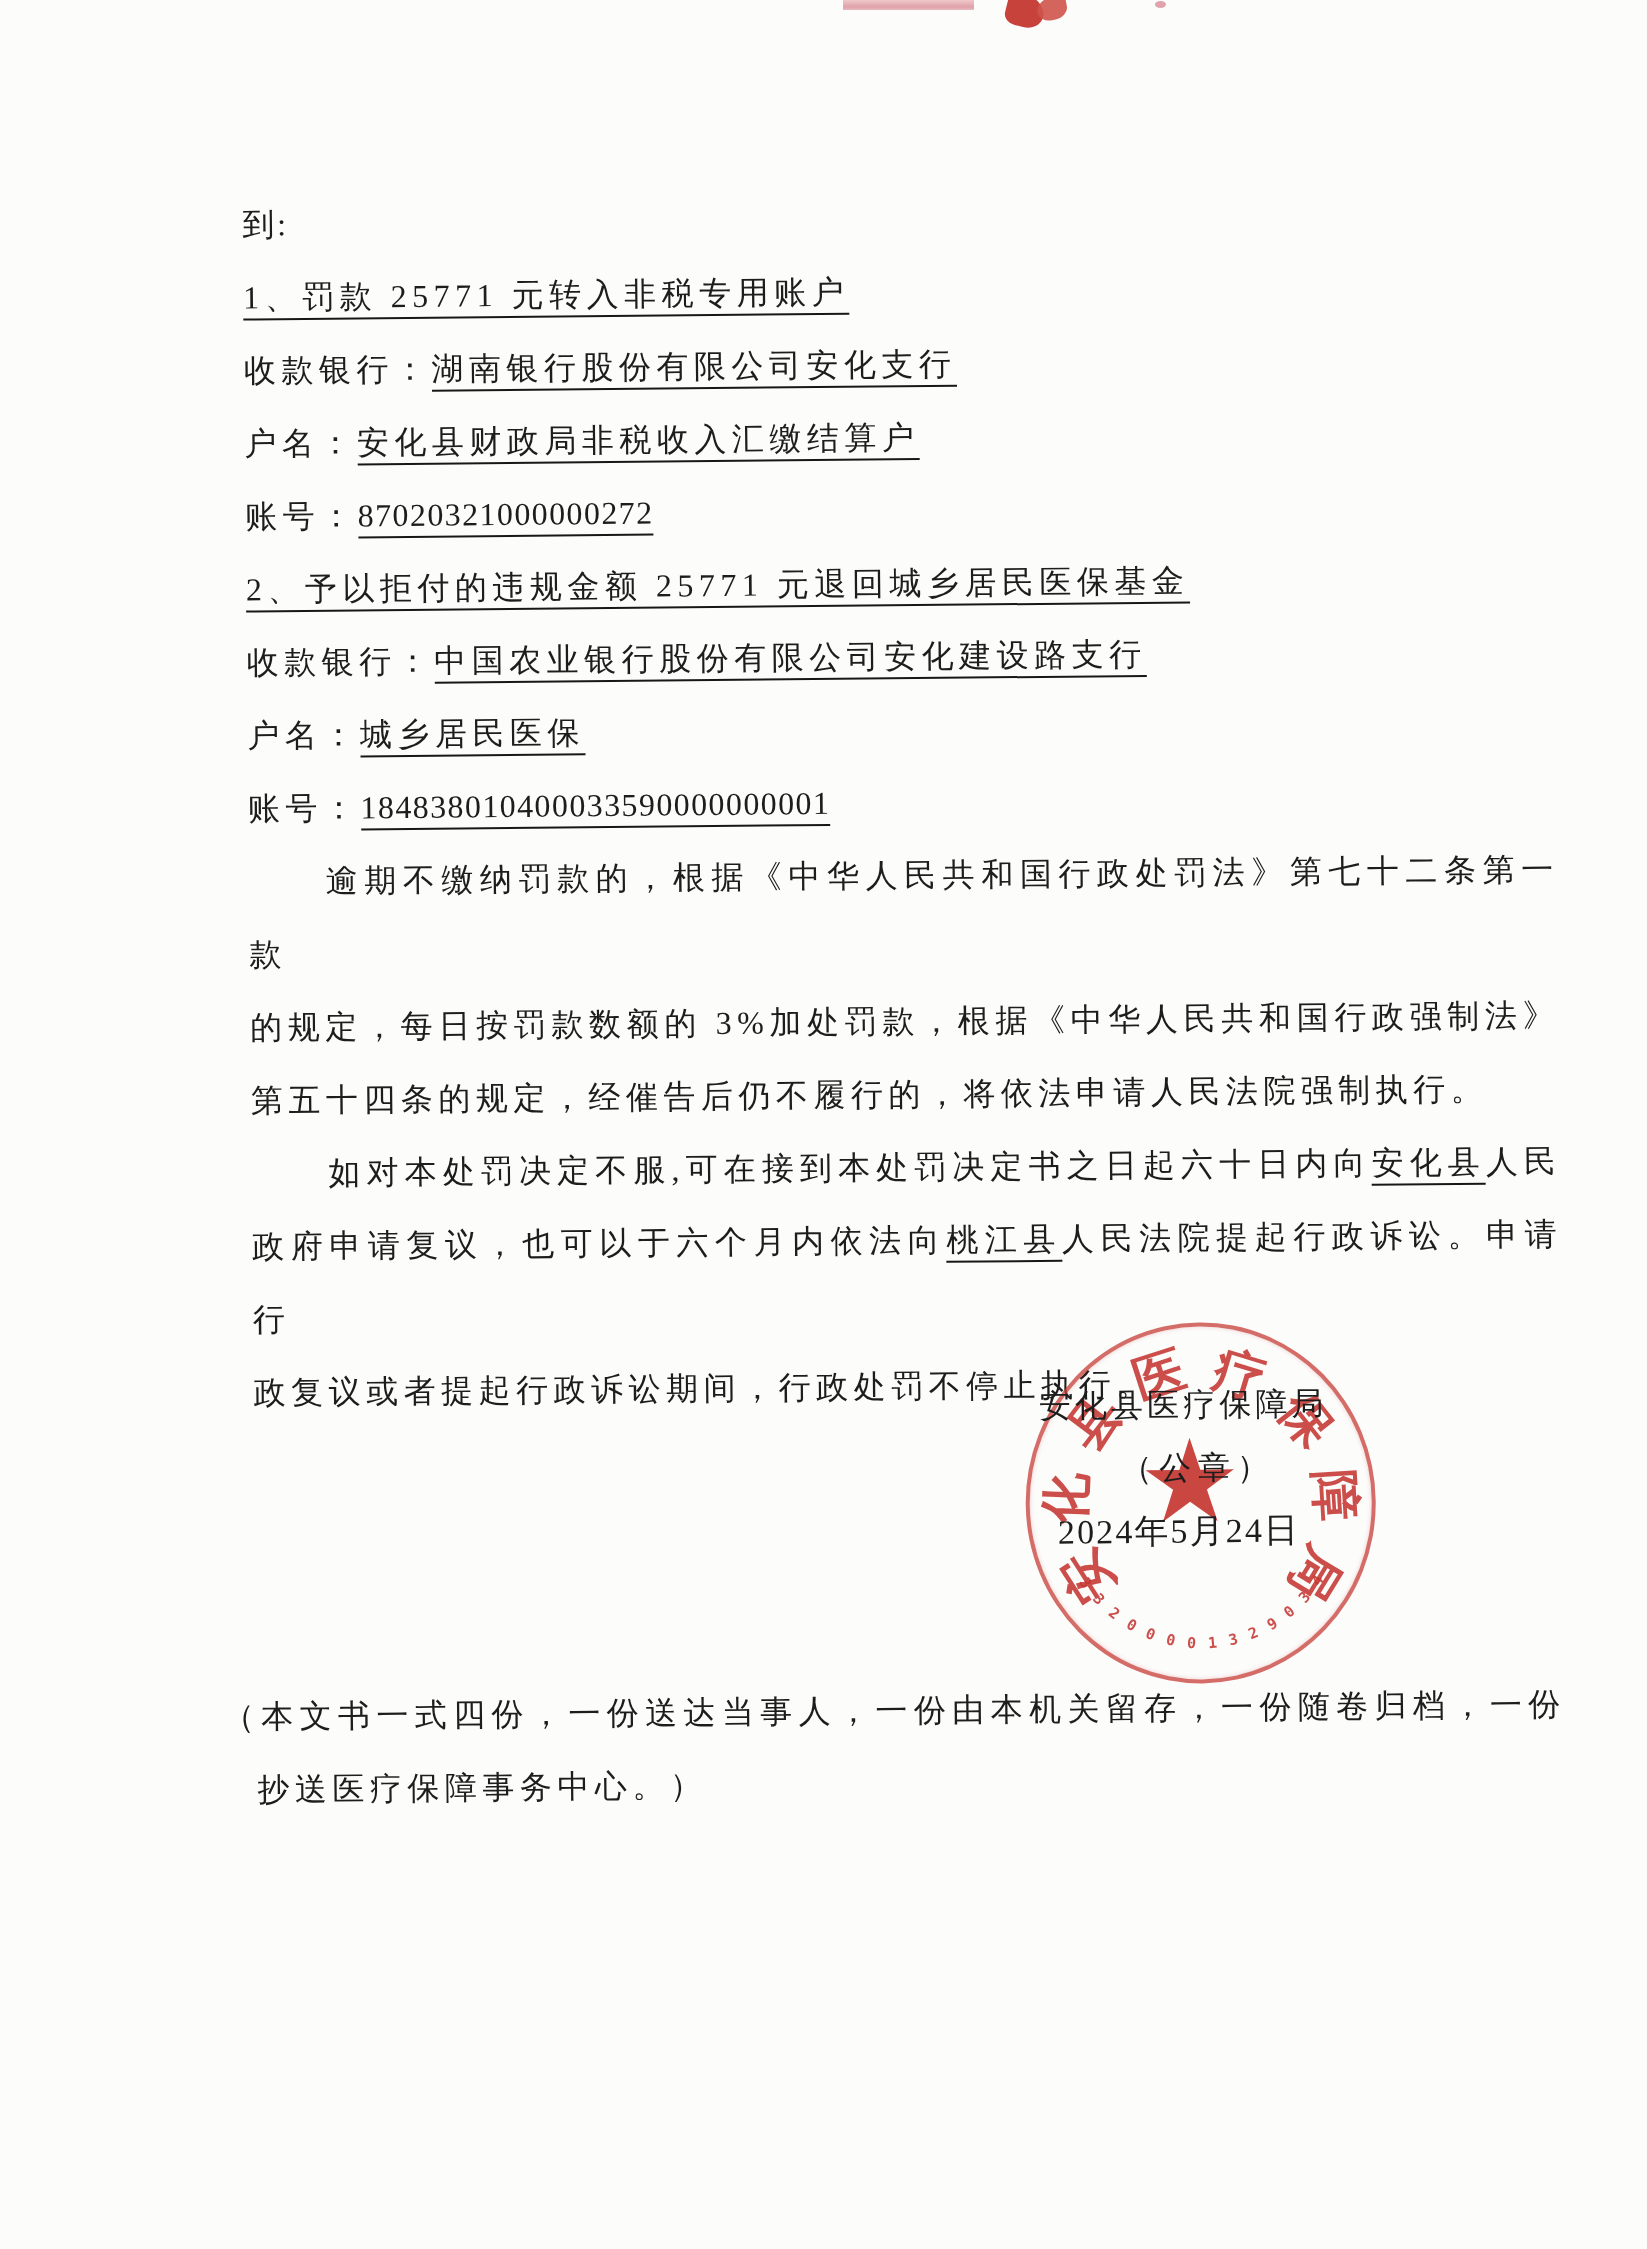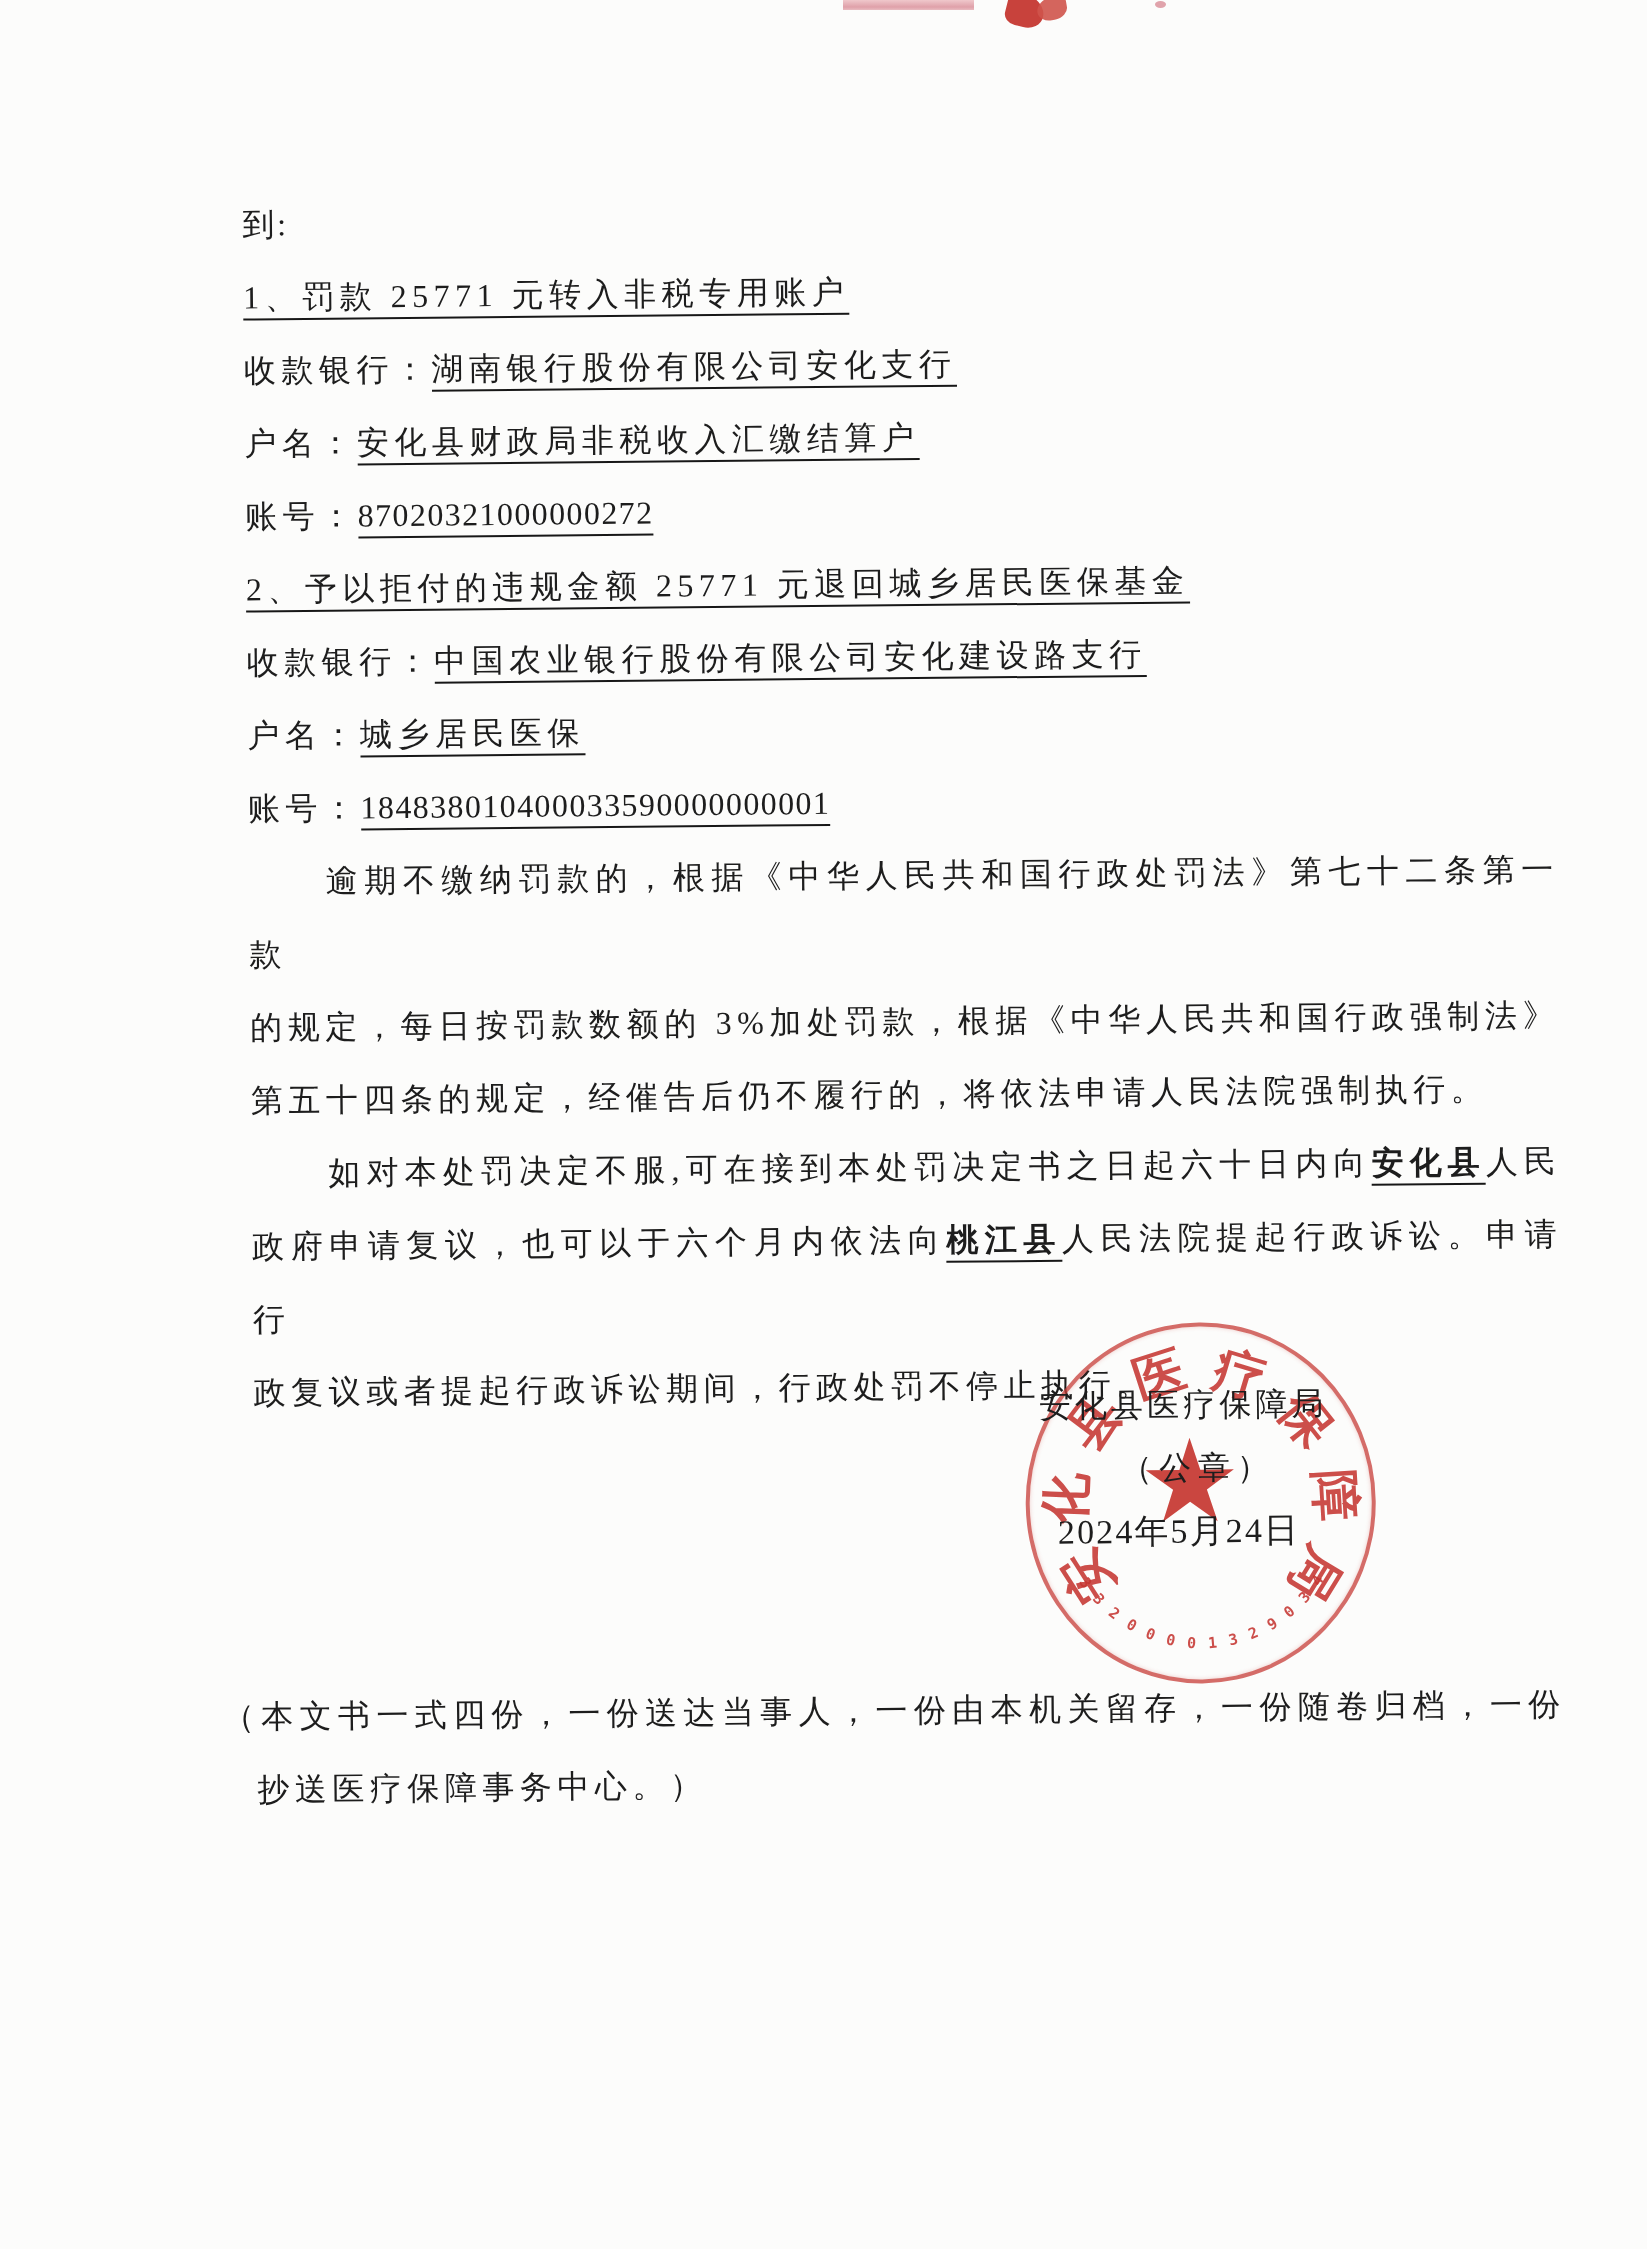--- a/index.html
+++ b/index.html
@@ -5,21 +5,21 @@
   html,body{margin:0;padding:0;}
   body{width:1648px;height:2250px;background:#f4f4f2;}
   .page{position:relative;width:1648px;height:2250px;background:#fcfcfb;overflow:hidden;
         font-family:"Liberation Serif","DejaVu Serif",serif;color:#1d1d1d;}
   .rot{position:absolute;left:0;top:0;width:1648px;height:2250px;
        transform:rotate(-0.55deg);transform-origin:50% 45%;}
   .content{padding:183px 88px 0 250px;}
   .line{font-size:32px;line-height:73px;letter-spacing:5.5px;white-space:nowrap;}
   .just{white-space:normal;text-align:justify;text-align-last:justify;text-justify:inter-character;}
   .indent{text-indent:77px;}
-  .u{border-bottom:2.7px solid #171717;padding-bottom:2.7px;font-weight:bold;}
+  .u{border-bottom:2.7px solid #171717;padding-bottom:2.7px;}
   .num{letter-spacing:1.4px;}
   .salute{letter-spacing:2.7px;}
   .item .u, .field .u{font-weight:normal;}
   
   .sign{position:absolute;left:1035px;top:1377px;z-index:3;}
   .sign .line{line-height:63px;letter-spacing:4.1px;}
   .sign .s2{margin-left:81px;letter-spacing:6.8px;}
   .sign .s3{margin-left:18px;letter-spacing:2.1px;font-size:34px;}
   
   .seal{position:absolute;left:1021px;top:1326px;width:350px;height:361px;z-index:2;}

